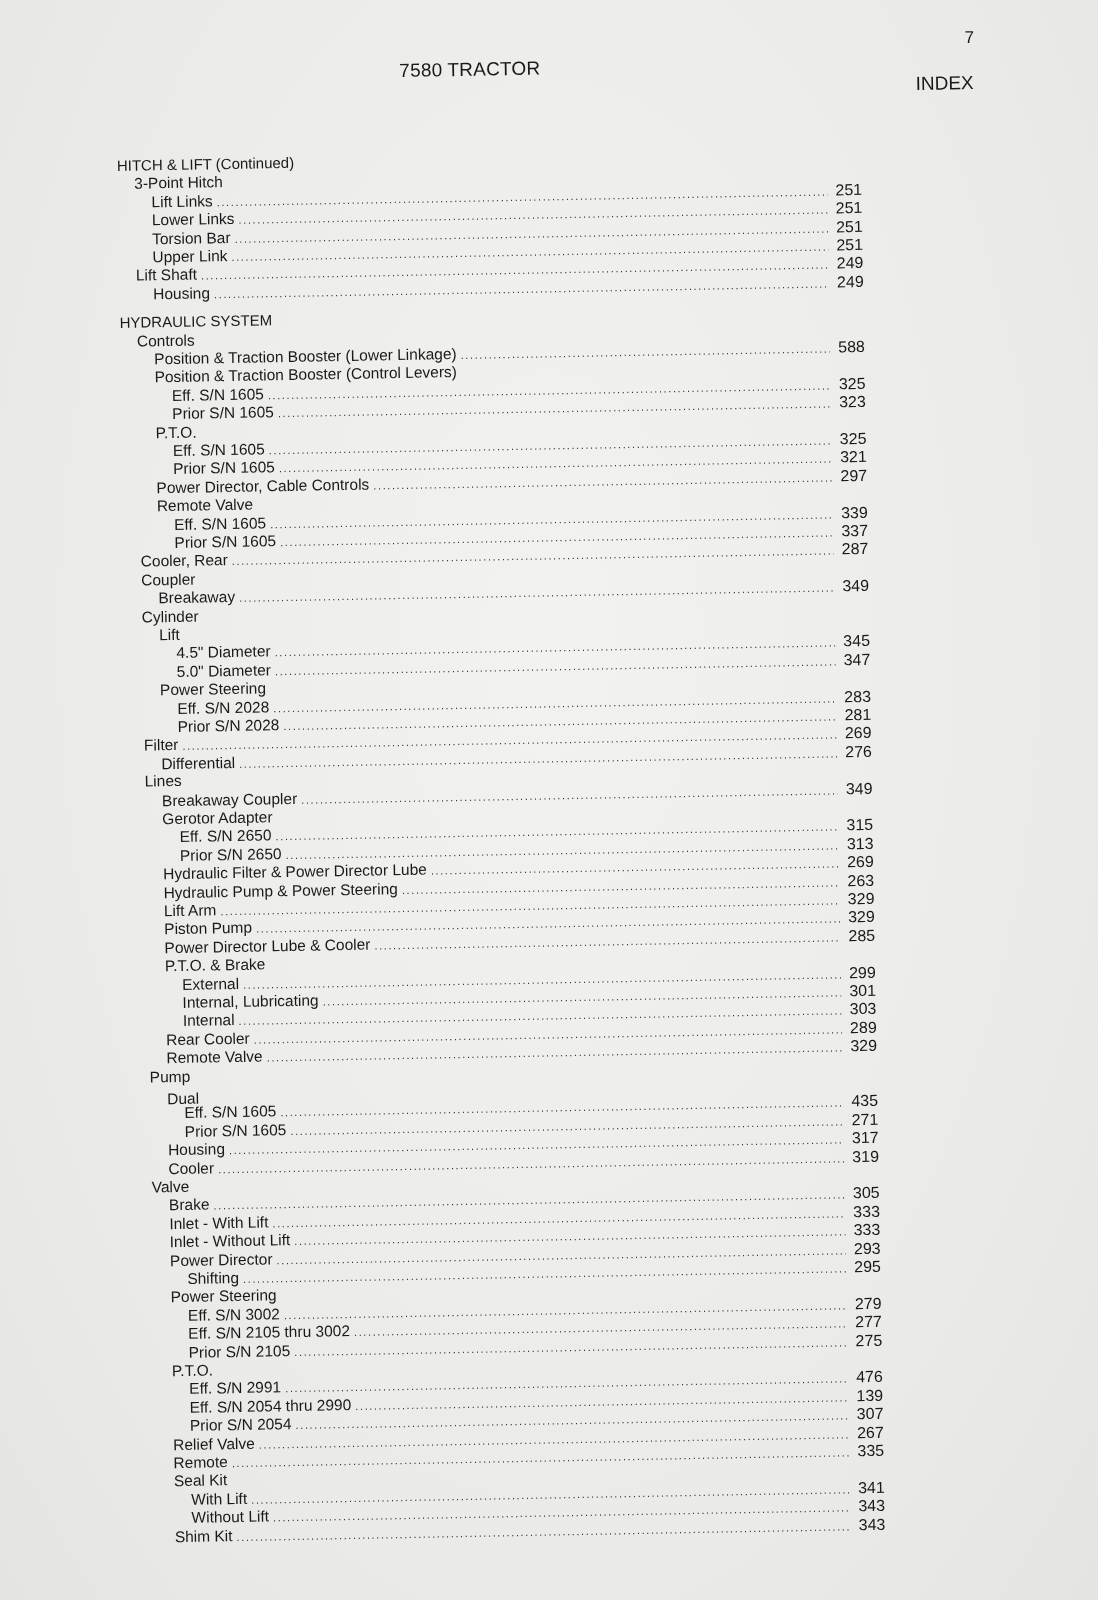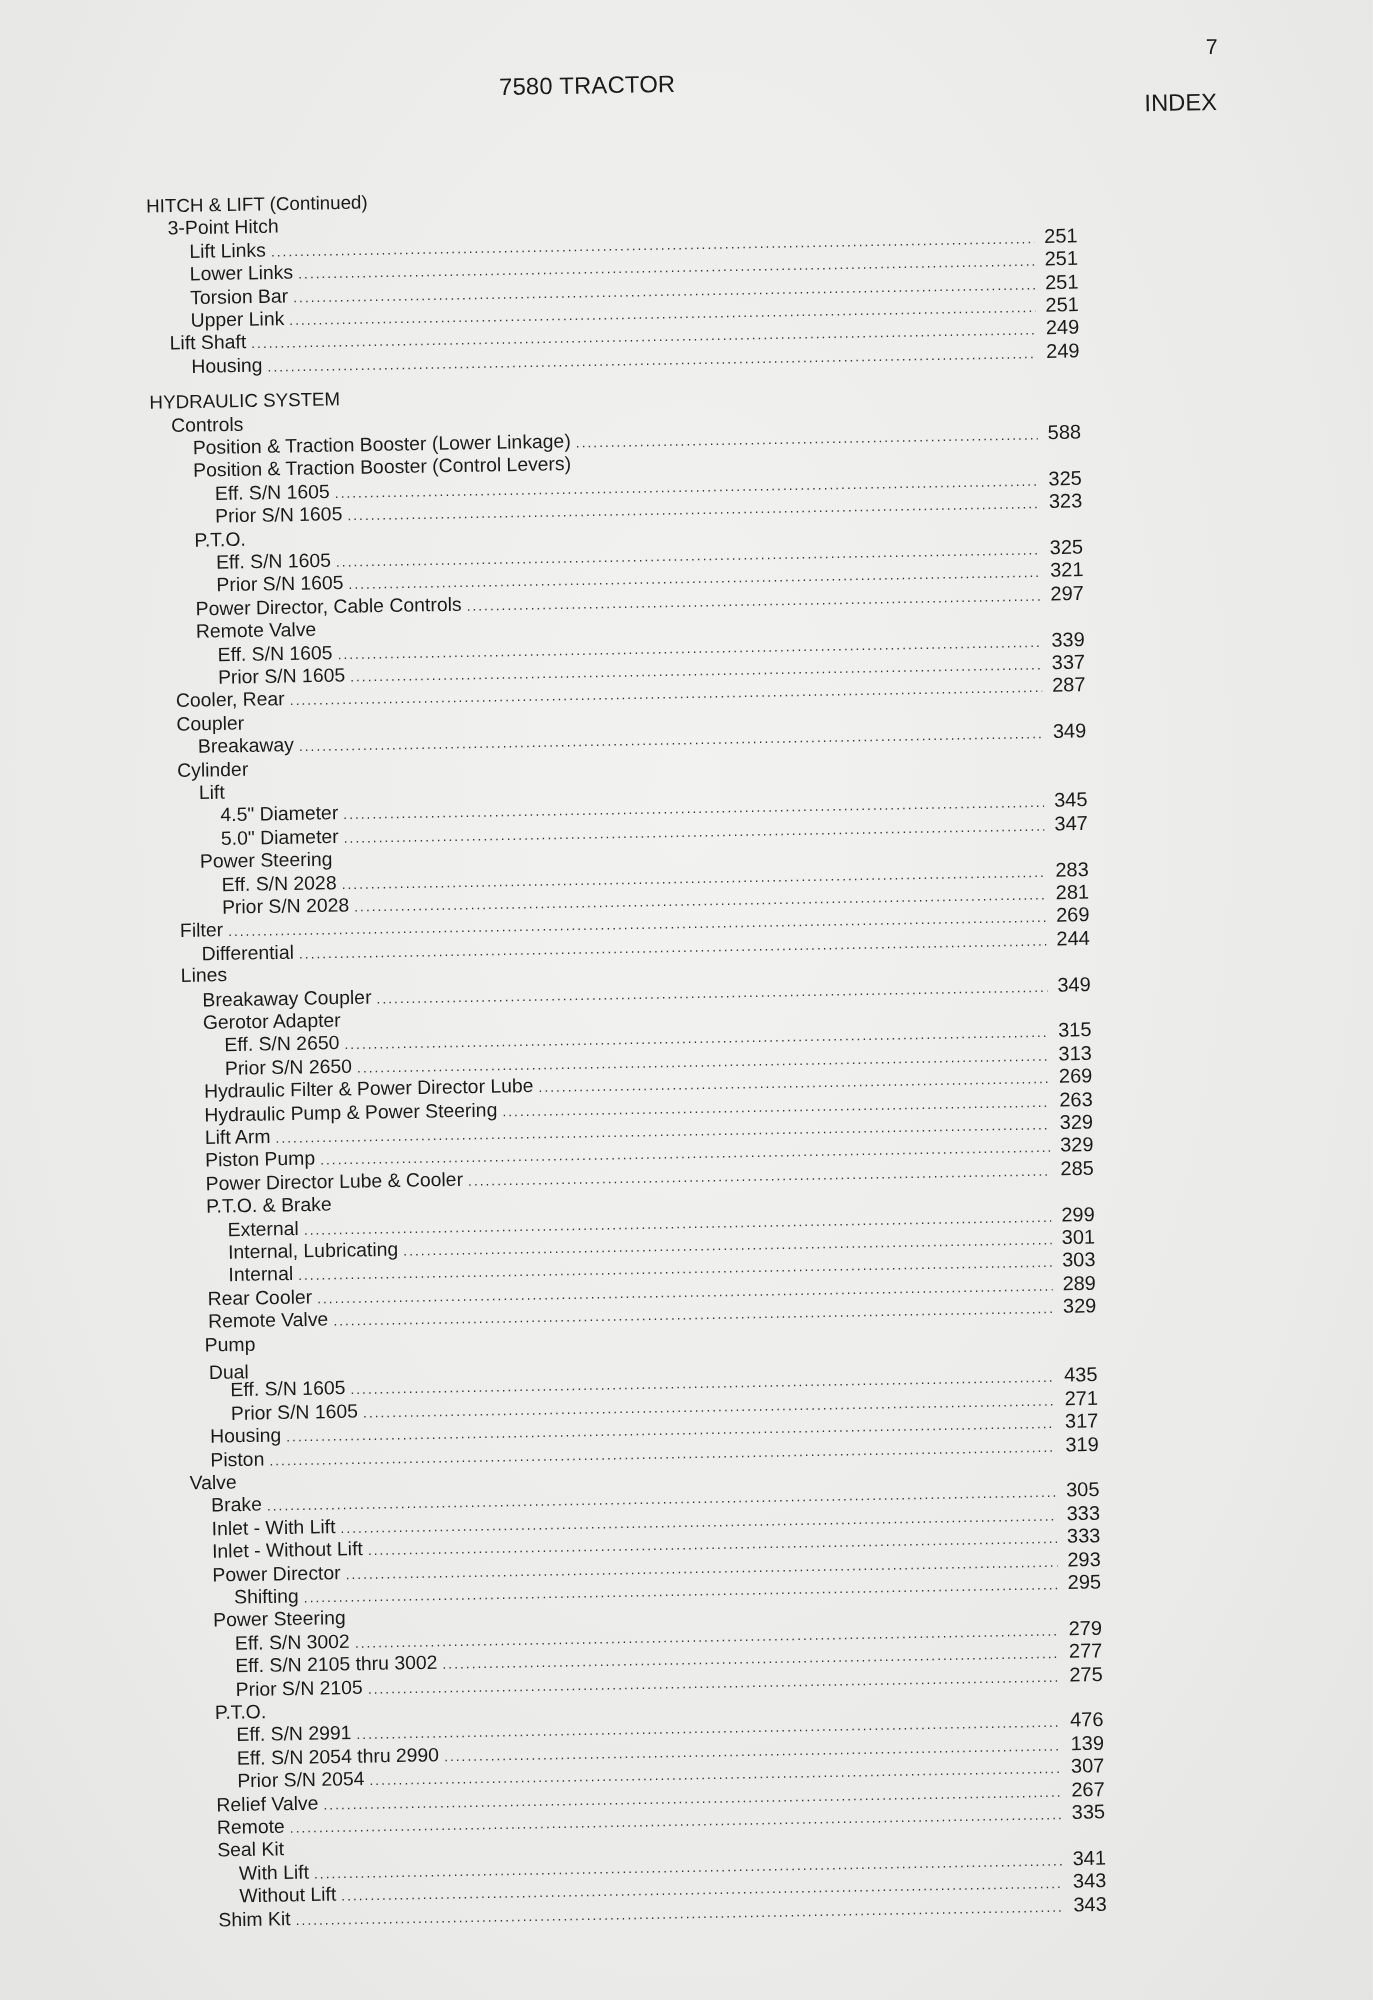--- a/index.html
+++ b/index.html
@@ -199,21 +199,21 @@
           <span class="pg">281</span>
         </div>
         <div class="row" style="left: 145px; top: 730.4px; width: 735px;">
           <span class="label">Filter</span>
           <span class="leader"></span>
           <span class="pg">269</span>
         </div>
         <div class="row" style="left: 162px; top: 748.8px; width: 718px;">
           <span class="label">Differential</span>
           <span class="leader"></span>
-          <span class="pg">244</span>
+          <span class="pg">276</span>
         </div>
         <div class="row" style="left: 145px; top: 766px;">
           <span class="label">Lines</span>
         </div>
         <div class="row" style="left: 162px; top: 785.6px; width: 718px;">
           <span class="label">Breakaway Coupler</span>
           <span class="leader"></span>
           <span class="pg">349</span>
         </div>
         <div class="row" style="left: 162px; top: 804px;">
@@ -275,21 +275,21 @@
         <div class="row" style="left: 162px; top: 1024.8px; width: 718px;">
           <span class="label">Rear Cooler</span>
           <span class="leader"></span>
           <span class="pg">289</span>
         </div>
         <div class="row" style="left: 162px; top: 1043.2px; width: 718px;">
           <span class="label">Remote Valve</span>
           <span class="leader"></span>
           <span class="pg">329</span>
         </div>
-        <div class="row" style="left: 159px; top: 1061.6px;">
+        <div class="row" style="left: 145px; top: 1061.6px;">
           <span class="label">Pump</span>
         </div>
         <div class="row" style="left: 162px; top: 1084px;">
           <span class="label">Dual</span>
         </div>
         <div class="row" style="left: 179px; top: 1098.4px; width: 701px;">
           <span class="label">Eff. S/N 1605</span>
           <span class="leader"></span>
           <span class="pg">435</span>
         </div>
@@ -297,21 +297,21 @@
           <span class="label">Prior S/N 1605</span>
           <span class="leader"></span>
           <span class="pg">271</span>
         </div>
         <div class="row" style="left: 162px; top: 1135.2px; width: 718px;">
           <span class="label">Housing</span>
           <span class="leader"></span>
           <span class="pg">317</span>
         </div>
         <div class="row" style="left: 162px; top: 1153.6px; width: 718px;">
-          <span class="label">Piston</span>
+          <span class="label">Cooler</span>
           <span class="leader"></span>
           <span class="pg">319</span>
         </div>
         <div class="row" style="left: 145px; top: 1172px;">
           <span class="label">Valve</span>
         </div>
         <div class="row" style="left: 162px; top: 1190.4px; width: 718px;">
           <span class="label">Brake</span>
           <span class="leader"></span>
           <span class="pg">305</span>

